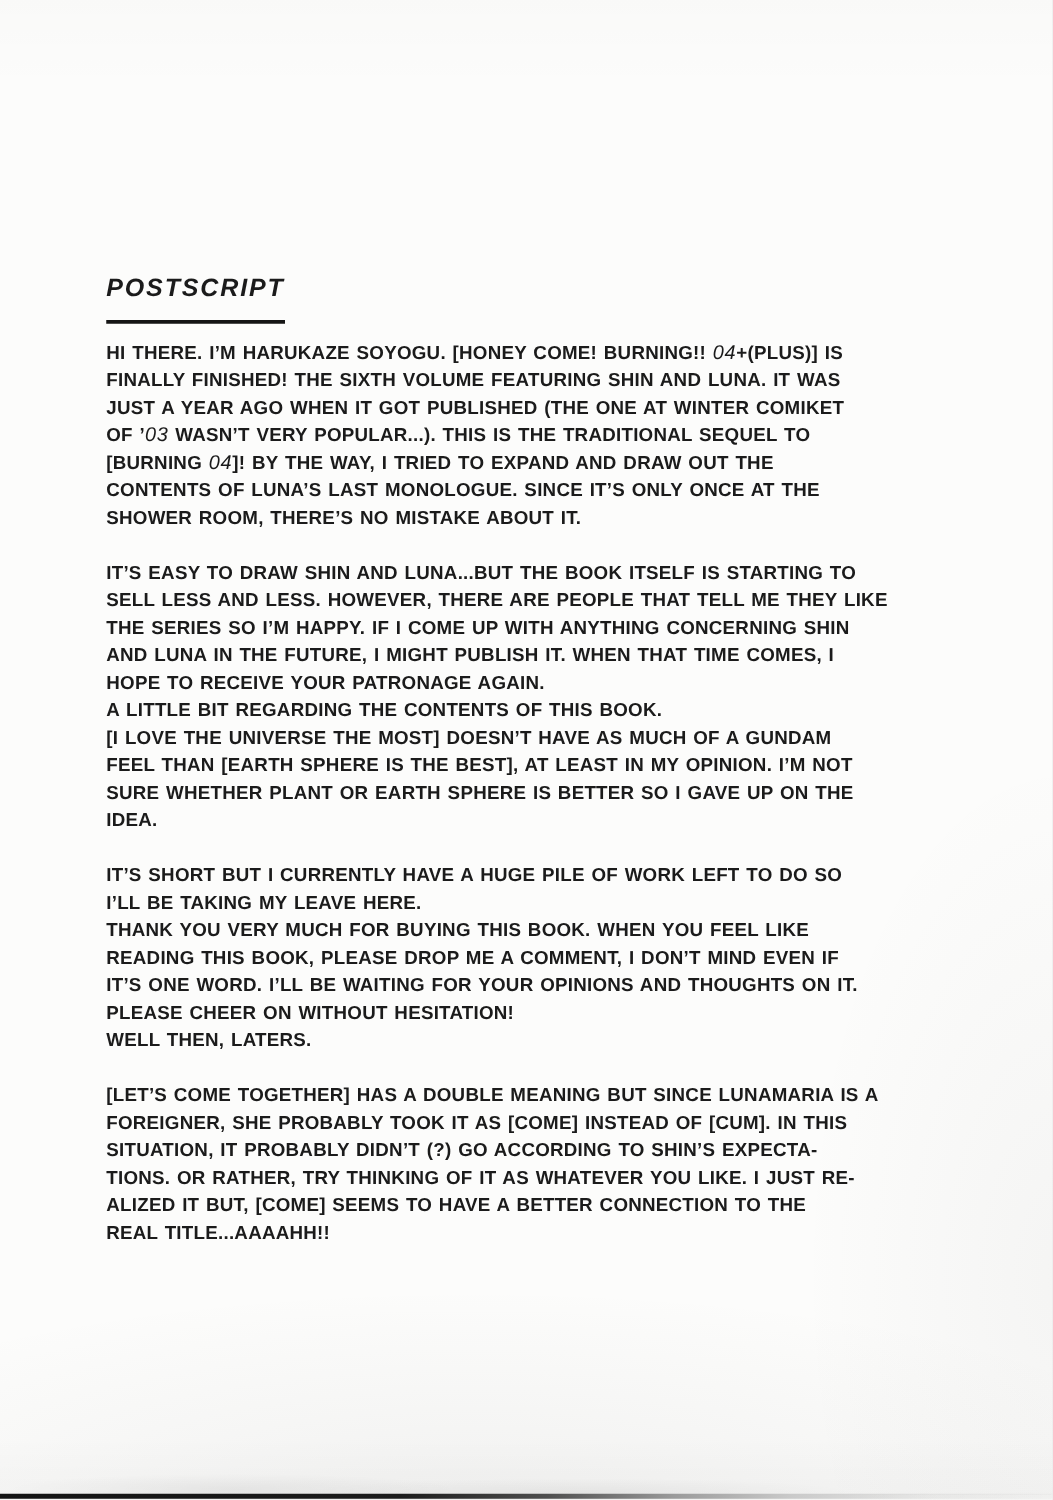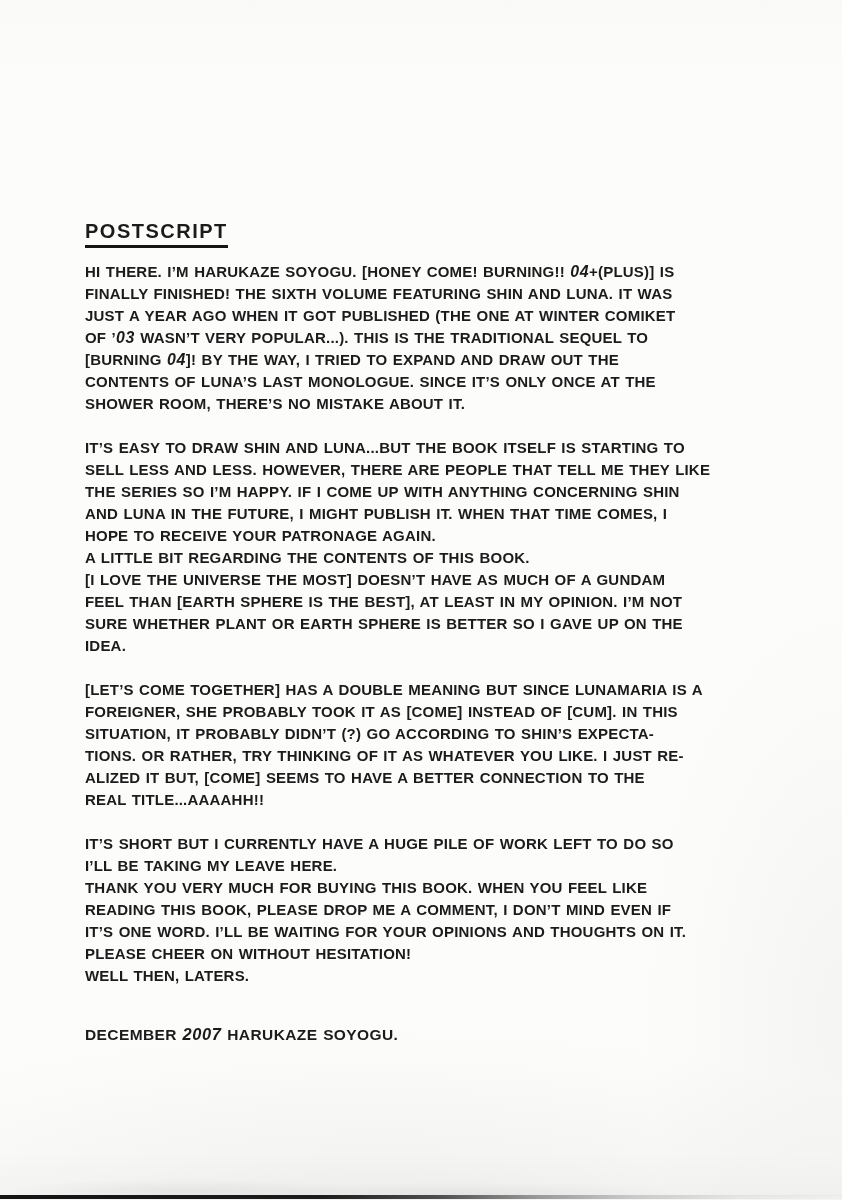--- a/index.html
+++ b/index.html
@@ -28,21 +28,22 @@
     width: 712px;
   }
   .title {
     display: inline-block;
     margin: 0 0 13px 0;
     font-size: 20px;
     line-height: 26px;
     font-weight: bold;
     letter-spacing: 1.5px;
     border-bottom: 3px solid #151515;
-    padding-bottom: 1px;
+    padding-bottom: 12px;
+    font-style: italic;
   }
   .para {
     margin: 0 0 22px 0;
     font-size: 15px;
     line-height: 22px;
     font-weight: bold;
     letter-spacing: 0.2px;
     word-spacing: 1px;
     white-space: pre;
   }
@@ -50,21 +51,21 @@
     margin: 36px 0 0 0;
     font-size: 15.5px;
     line-height: 22px;
     font-weight: bold;
     letter-spacing: 0.4px;
     word-spacing: 1px;
     white-space: pre;
   }
   .stylize-digits em {
     font-style: italic;
-    font-weight: 700;
+    font-weight: 400;
     font-size: 1.06em;
     letter-spacing: 0.6px;
   }
   .bottom-smudge {
     position: absolute;
     left: 0;
     bottom: 4px;
     width: 100%;
     height: 46px;
     background:
@@ -103,34 +104,33 @@
 SELL LESS AND LESS. HOWEVER, THERE ARE PEOPLE THAT TELL ME THEY LIKE
 THE SERIES SO I’M HAPPY. IF I COME UP WITH ANYTHING CONCERNING SHIN
 AND LUNA IN THE FUTURE, I MIGHT PUBLISH IT. WHEN THAT TIME COMES, I
 HOPE TO RECEIVE YOUR PATRONAGE AGAIN.
 A LITTLE BIT REGARDING THE CONTENTS OF THIS BOOK.
 [I LOVE THE UNIVERSE THE MOST] DOESN’T HAVE AS MUCH OF A GUNDAM
 FEEL THAN [EARTH SPHERE IS THE BEST], AT LEAST IN MY OPINION. I’M NOT
 SURE WHETHER PLANT OR EARTH SPHERE IS BETTER SO I GAVE UP ON THE
 IDEA.</p>
 
-    <p class="para stylize-digits">[LET’S COME TOGETHER] HAS A DOUBLE MEANING BUT SINCE LUNAMARIA IS A
-FOREIGNER, SHE PROBABLY TOOK IT AS [COME] INSTEAD OF [CUM]. IN THIS
-SITUATION, IT PROBABLY DIDN’T (?) GO ACCORDING TO SHIN’S EXPECTA-
-TIONS. OR RATHER, TRY THINKING OF IT AS WHATEVER YOU LIKE. I JUST RE-
-ALIZED IT BUT, [COME] SEEMS TO HAVE A BETTER CONNECTION TO THE
-REAL TITLE...AAAAHH!!</p>
-
     <p class="para stylize-digits">IT’S SHORT BUT I CURRENTLY HAVE A HUGE PILE OF WORK LEFT TO DO SO
 I’LL BE TAKING MY LEAVE HERE.
 THANK YOU VERY MUCH FOR BUYING THIS BOOK. WHEN YOU FEEL LIKE
 READING THIS BOOK, PLEASE DROP ME A COMMENT, I DON’T MIND EVEN IF
 IT’S ONE WORD. I’LL BE WAITING FOR YOUR OPINIONS AND THOUGHTS ON IT.
 PLEASE CHEER ON WITHOUT HESITATION!
 WELL THEN, LATERS.</p>
 
-    <p class="signature stylize-digits">DECEMBER <em>2007</em> HARUKAZE SOYOGU.</p>
+    <p class="para stylize-digits">[LET’S COME TOGETHER] HAS A DOUBLE MEANING BUT SINCE LUNAMARIA IS A
+FOREIGNER, SHE PROBABLY TOOK IT AS [COME] INSTEAD OF [CUM]. IN THIS
+SITUATION, IT PROBABLY DIDN’T (?) GO ACCORDING TO SHIN’S EXPECTA-
+TIONS. OR RATHER, TRY THINKING OF IT AS WHATEVER YOU LIKE. I JUST RE-
+ALIZED IT BUT, [COME] SEEMS TO HAVE A BETTER CONNECTION TO THE
+REAL TITLE...AAAAHH!!</p>
+
 
   </div>
 
   <div class="bottom-smudge"></div>
   <div class="bottom-scan-edge"></div>
 </div>
 
 </body></html>

